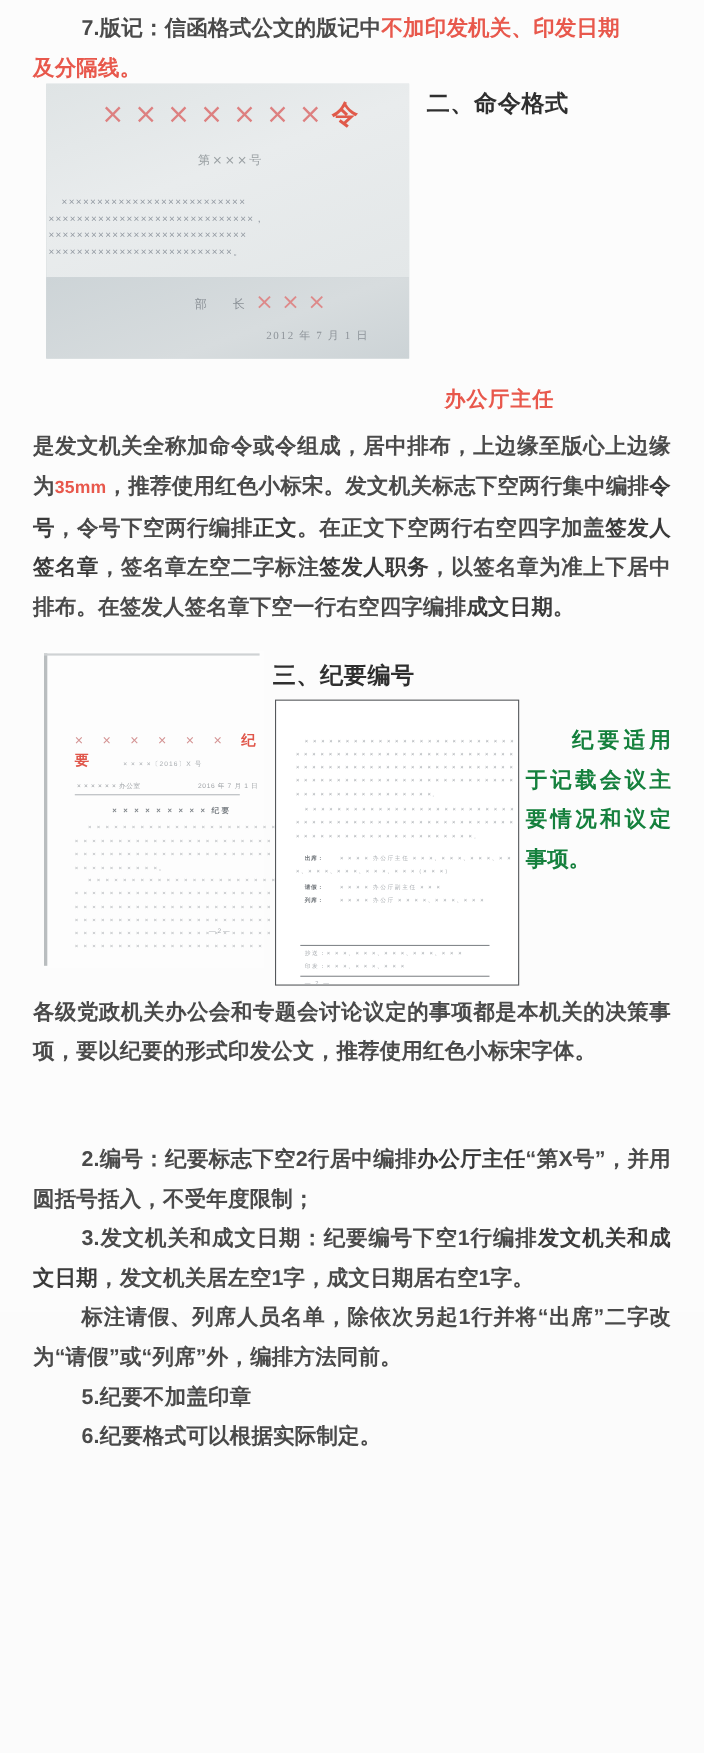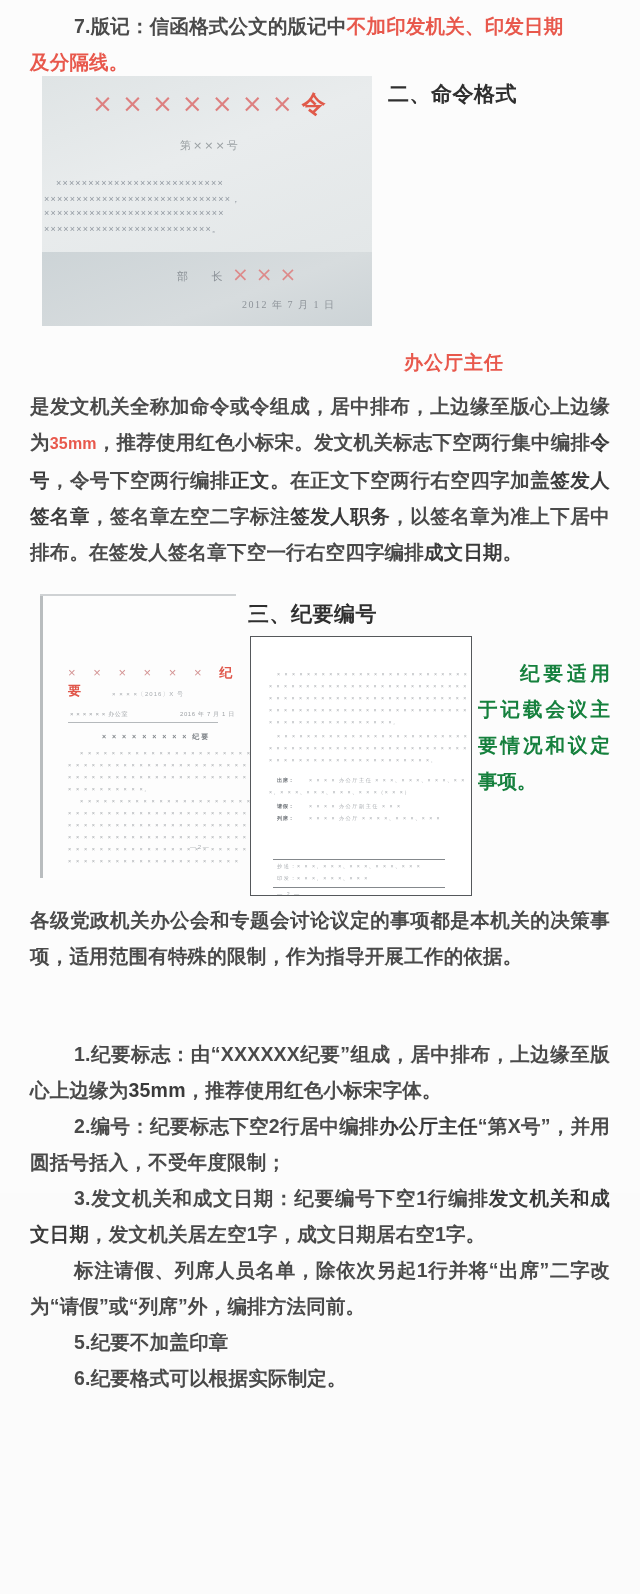--- a/index.html
+++ b/index.html
@@ -252,24 +252,23 @@
     <div class="dc-line" style="left:26px; top:226px;">抄送：× × ×、× × ×、× × ×、× × ×、× × ×</div>
     <div class="dc-line" style="left:26px; top:238px;">印发：× × ×、× × ×、× × ×</div>
     <div class="dc-rule" style="left:22px; top:250px; width:172px;"></div>
     <div class="dc-line" style="left:26px; top:254px;">— 2 —</div>
   </div>
 
   <div id="jiyao-col">
     <div class="ind">纪要适用于记载会议主要情况和议定事项。</div>
   </div>
 
-  <div id="p-jiyao2" class="para">各级党政机关办公会和专题会讨论议定的事项都是本机关的决策事项，适用范围有特殊的限制，作为指导开展工作的依据。</div>
+  <div id="p-jiyao2" class="para">各级党政机关办公会和专题会讨论议定的事项都是本机关的决策事项，要以纪要的形式印发公文，推荐使用红色小标宋字体。</div>
 
   <div id="list-block">
-    <div class="para itm"><span>1.纪要标志：由“XXXXXX纪要”组成，居中排布，上边缘至版心上边缘为</span><span class="b">35mm</span><span>，推荐使用红色小标宋字体。</span></div>
     <div class="para itm"><span>2.编号：纪要标志下空2行居中编排</span><span class="b">办公厅主任</span><span>“第X号”，并用圆括号括入，不受年度限制；</span></div>
     <div class="para itm"><span>3.发文机关和成文日期：纪要编号下空1行编排</span><span class="b">发文机关和成文日期</span><span>，发文机关居左空1字，成文日期居右空1字。</span></div>
     <div class="para itm"><span>标注请假、列席人员名单，除依次另起1行并将“出席”二字改为“请假”或“列席”外，编排方法同前。</span></div>
     <div class="para itm"><span>5.纪要不加盖印章</span></div>
     <div class="para itm"><span>6.纪要格式可以根据实际制定。</span></div>
   </div>
 
 </div>
 
 </body></html>

